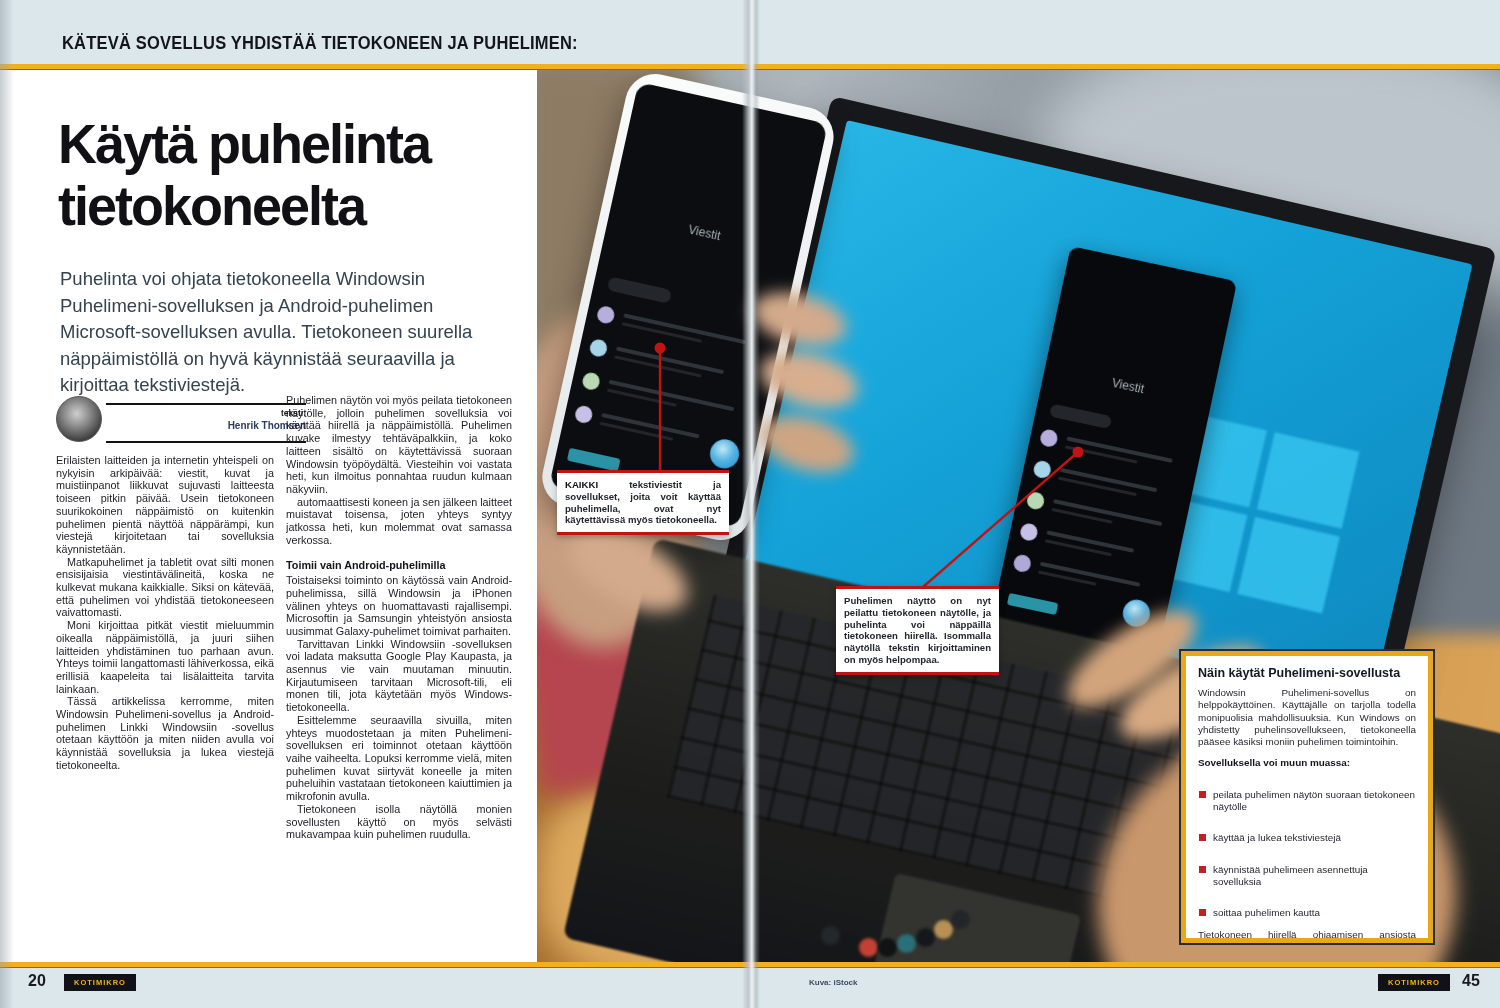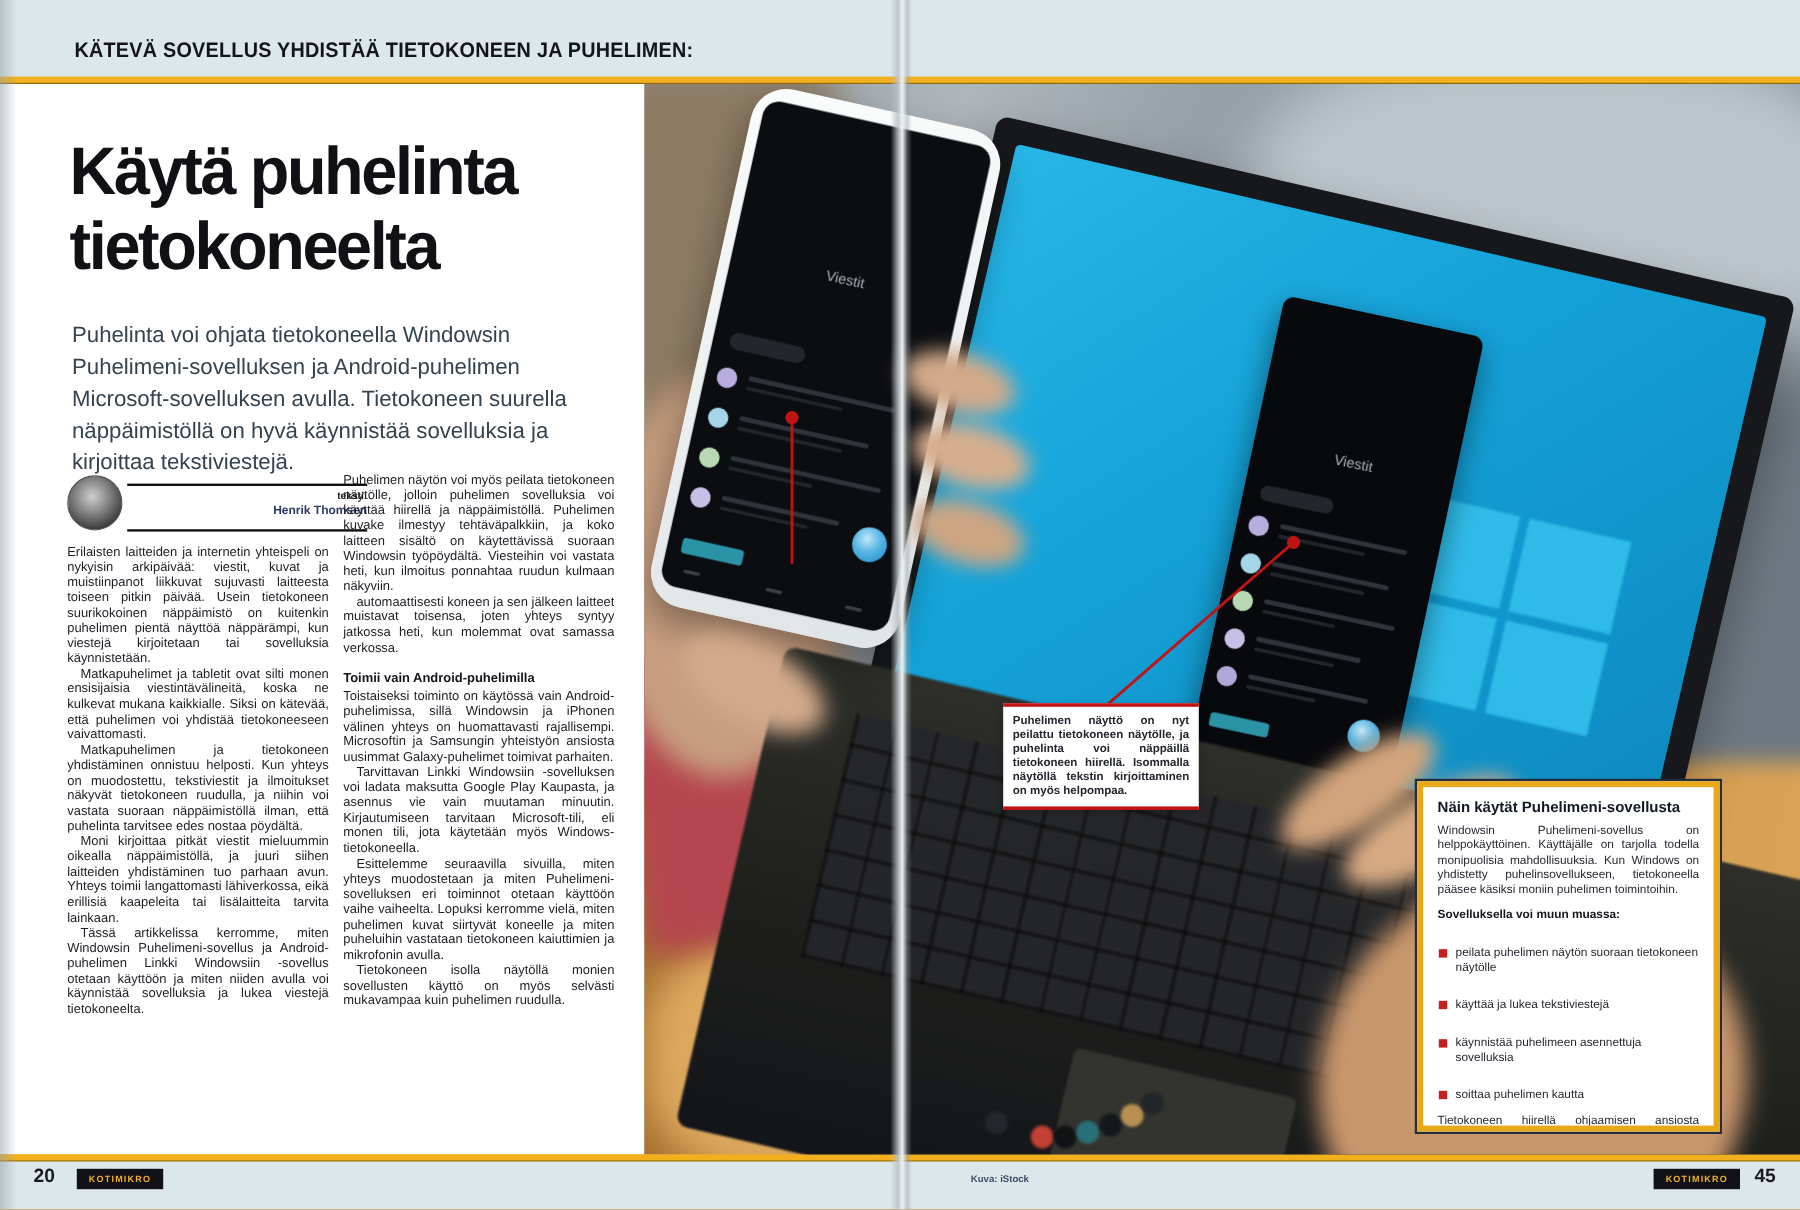--- a/index.html
+++ b/index.html
@@ -1,16 +1,16 @@
 <!DOCTYPE html>
 <html><head>
 <meta charset="utf-8">
 <style>
   html,body{margin:0;padding:0;background:#9aa3a8;}
-  .spread{position:relative;width:1500px;height:1008px;background:#eab308;overflow:hidden;
+  .spread{position:relative;width:1500px;height:1008px;background:#1d4ed8;overflow:hidden;
           font-family:"Liberation Sans",sans-serif;}
   
   .topband{position:absolute;left:0;top:0;width:1500px;height:64px;background:#dbe7ea;}
   .kicker{position:absolute;left:62px;top:33px;font-size:16.5px;font-weight:800;color:#14141d;
           letter-spacing:.2px;transform:scaleY(1.06);transform-origin:left top;}
   .rule{position:absolute;left:0;width:1500px;height:6px;background:#f3b01d;border-bottom:1px solid #8e6a10;box-sizing:border-box;}
   .rule-top{top:64px;}
   .rule-bottom{top:962px;}
   .footband{position:absolute;left:0;top:968px;width:1500px;height:40px;background:#dbe7ea;}
   .pagenum{position:absolute;top:4px;font-size:16px;font-weight:800;color:#1a1a22;}
@@ -132,36 +132,35 @@
   <div class="topband">
     <div class="kicker">KÄTEVÄ SOVELLUS YHDISTÄÄ TIETOKONEEN JA PUHELIMEN:</div>
   </div>
   <div class="rule rule-top"></div>
 
   <div class="leftpage">
     <div class="headline">
       <div>Käytä puhelinta</div>
       <div>tietokoneelta</div>
     </div>
-    <div class="intro">Puhelinta voi ohjata tietokoneella Windowsin Puhelimeni-sovelluksen ja Android-puhelimen Microsoft-sovelluksen avulla. Tietokoneen suurella näppäimistöllä on hyvä käynnistää sovelluksia ja kirjoittaa tekstiviestejä.</div>
+    <div class="intro">Puhelinta voi ohjata tietokoneella Windowsin Puhelimeni-sovelluksen ja Android-puhelimen Microsoft-sovelluksen avulla. Tietokoneen suurella näppäimistöllä on hyvä käynnistää seuraavilla ja kirjoittaa tekstiviestejä.</div>
 
     <div class="byline">
       <div class="avatar"></div>
       <div class="byline-rules">
         <div class="byline-text">
           <span class="byline-label">teksti:</span>
           <span class="byline-name">Henrik Thomsen</span>
         </div>
       </div>
     </div>
 
     <div class="col col1">
       <p>Erilaisten laitteiden ja internetin yhteispeli on nykyisin arkipäivää: viestit, kuvat ja muistiinpanot liikkuvat sujuvasti laitteesta toiseen pitkin päivää. Usein tietokoneen suurikokoinen näppäimistö on kuitenkin puhelimen pientä näyttöä näppärämpi, kun viestejä kirjoitetaan tai sovelluksia käynnistetään.</p>
       <p>Matkapuhelimet ja tabletit ovat silti monen ensisijaisia viestintävälineitä, koska ne kulkevat mukana kaikkialle. Siksi on kätevää, että puhelimen voi yhdistää tietokoneeseen vaivattomasti.</p>
-      <p>Matkapuhelimen ja tietokoneen yhdistäminen onnistuu helposti. Kun yhteys on muodostettu, tekstiviestit ja ilmoitukset näkyvät tietokoneen ruudulla, ja niihin voi vastata suoraan näppäimistöllä ilman, että puhelinta tarvitsee edes nostaa pöydältä.</p>
       <p>Moni kirjoittaa pitkät viestit mieluummin oikealla näppäimistöllä, ja juuri siihen laitteiden yhdistäminen tuo parhaan avun. Yhteys toimii langattomasti lähiverkossa, eikä erillisiä kaapeleita tai lisälaitteita tarvita lainkaan.</p>
       <p>Tässä artikkelissa kerromme, miten Windowsin Puhelimeni-sovellus ja Android-puhelimen Linkki Windowsiin -sovellus otetaan käyttöön ja miten niiden avulla voi käynnistää sovelluksia ja lukea viestejä tietokoneelta.</p>
     </div>
     <div class="col col2">
       <p>Puhelimen näytön voi myös peilata tietokoneen näytölle, jolloin puhelimen sovelluksia voi käyttää hiirellä ja näppäimistöllä. Puhelimen kuvake ilmestyy tehtäväpalkkiin, ja koko laitteen sisältö on käytettävissä suoraan Windowsin työpöydältä. Viesteihin voi vastata heti, kun ilmoitus ponnahtaa ruudun kulmaan näkyviin.</p>
       <p>automaattisesti koneen ja sen jälkeen laitteet muistavat toisensa, joten yhteys syntyy jatkossa heti, kun molemmat ovat samassa verkossa.</p>
       <p class="subhead">Toimii vain Android-puhelimilla</p>
       <p>Toistaiseksi toiminto on käytössä vain Android-puhelimissa, sillä Windowsin ja iPhonen välinen yhteys on huomattavasti rajallisempi. Microsoftin ja Samsungin yhteistyön ansiosta uusimmat Galaxy-puhelimet toimivat parhaiten.</p>
       <p>Tarvittavan Linkki Windowsiin -sovelluksen voi ladata maksutta Google Play Kaupasta, ja asennus vie vain muutaman minuutin. Kirjautumiseen tarvitaan Microsoft-tili, eli monen tili, jota käytetään myös Windows-tietokoneella.</p>
       <p>Esittelemme seuraavilla sivuilla, miten yhteys muodostetaan ja miten Puhelimeni-sovelluksen eri toiminnot otetaan käyttöön vaihe vaiheelta. Lopuksi kerromme vielä, miten puhelimen kuvat siirtyvät koneelle ja miten puheluihin vastataan tietokoneen kaiuttimien ja mikrofonin avulla.</p>
@@ -284,20 +283,23 @@
     <div class="bead" style="left:397px;top:850px;background:#b89054;"></div>
     <div class="bead" style="left:414px;top:840px;background:#22262a;"></div>
 
     <svg class="overlay" viewBox="0 0 963 892">
       <line x1="123" y1="278" x2="123" y2="400" stroke="#c01414" stroke-width="2.4"></line>
       <circle cx="123" cy="278" r="5.5" fill="#c01414"></circle>
       <line x1="541" y1="382" x2="386" y2="517" stroke="#c01414" stroke-width="2.4"></line>
       <circle cx="541" cy="382" r="5.5" fill="#c01414"></circle>
     </svg>
 
+    <div class="callout callout1">
+      <span class="lead">KAIKKI</span><span> tekstiviestit ja sovellukset, joita voit käyttää puhelimella, ovat nyt käytettävissä myös tietokoneella.</span>
+    </div>
     <div class="callout callout2">
       <span>Puhelimen näyttö on nyt peilattu tietokoneen näytölle, ja puhelinta voi näppäillä tietokoneen hiirellä. Isommalla näytöllä tekstin kirjoittaminen on myös helpompaa.</span>
     </div>
 
     <div class="infobox">
       <h3>Näin käytät Puhelimeni-sovellusta</h3>
       <p>Windowsin Puhelimeni-sovellus on helppokäyttöinen. Käyttäjälle on tarjolla todella monipuolisia mahdollisuuksia. Kun Windows on yhdistetty puhelinsovellukseen, tietokoneella pääsee käsiksi moniin puhelimen toimintoihin.</p>
       <p class="lead-in">Sovelluksella voi muun muassa:</p>
       <ul>
         <li><span class="sq"></span><span>peilata puhelimen näytön suoraan tietokoneen näytölle</span></li>

